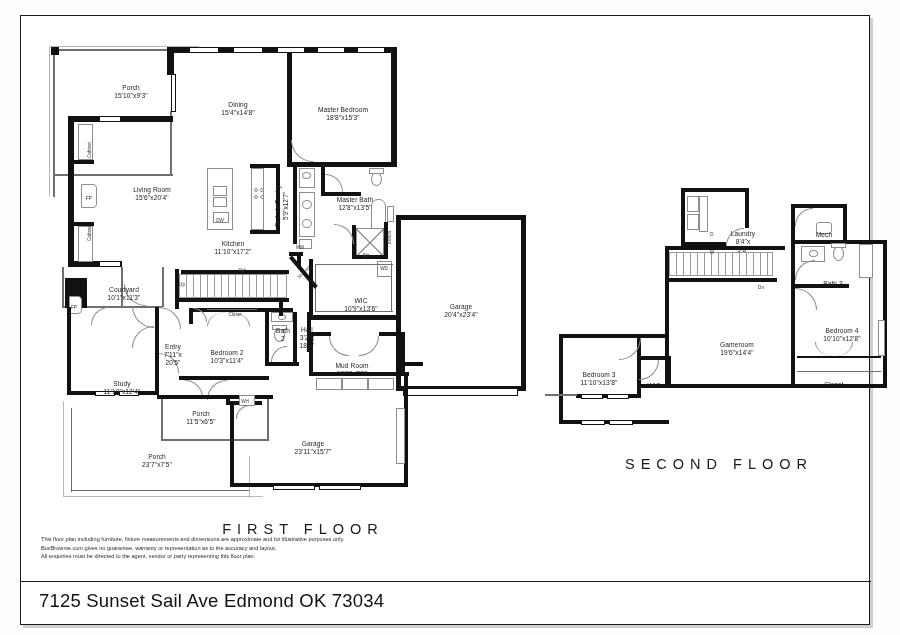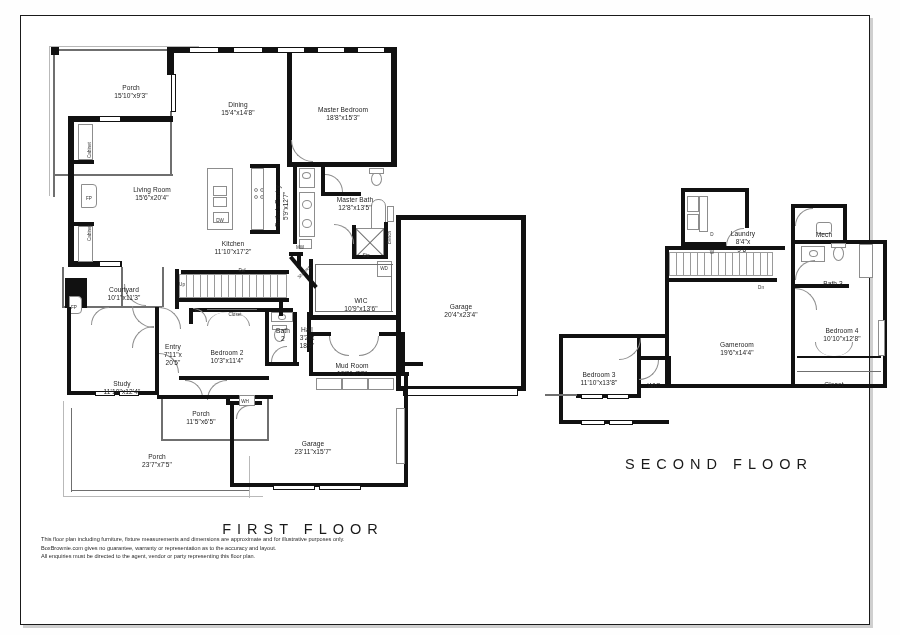--- a/index.html
+++ b/index.html
@@ -421,16 +421,19 @@
 
     <div class="floorname" style="left:698px;top:440px;">SECOND FLOOR</div>
     <div class="floorname" style="left:282px;top:505px;">FIRST FLOOR</div>
 
     <div id="disclaimer">
       <div>This floor plan including furniture, fixture measurements and dimensions are approximate and for illustrative purposes only.</div>
       <div>BoxBrownie.com gives no guarantee, warranty or representation as to the accuracy and layout.</div>
       <div>All enquiries must be directed to the agent, vendor or party representing this floor plan.</div>
     </div>
 
+    <div id="addrbar">
+      <div id="addr">7125 Sunset Sail Ave Edmond OK 73034</div>
+    </div>
 
    </div>
   </div>
 </div>
 
 </body></html>

